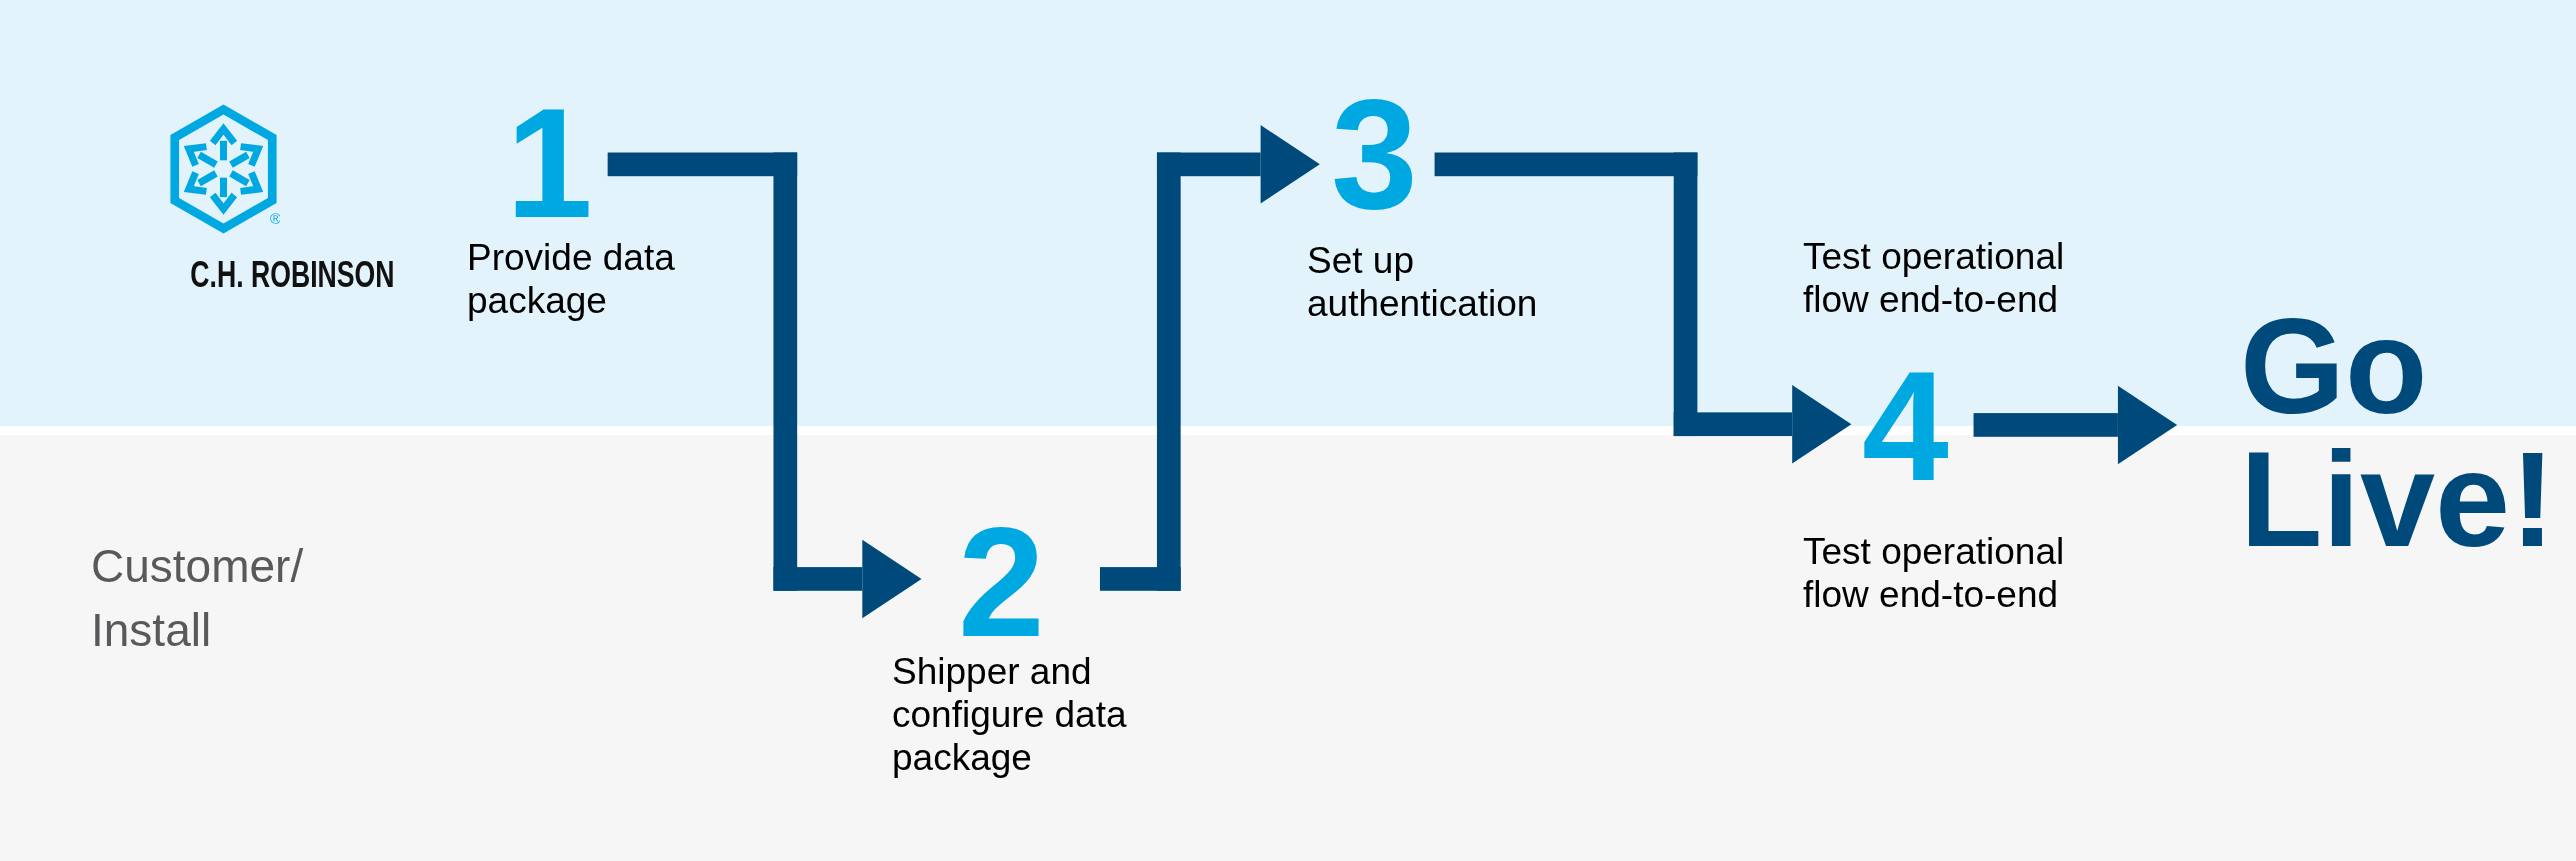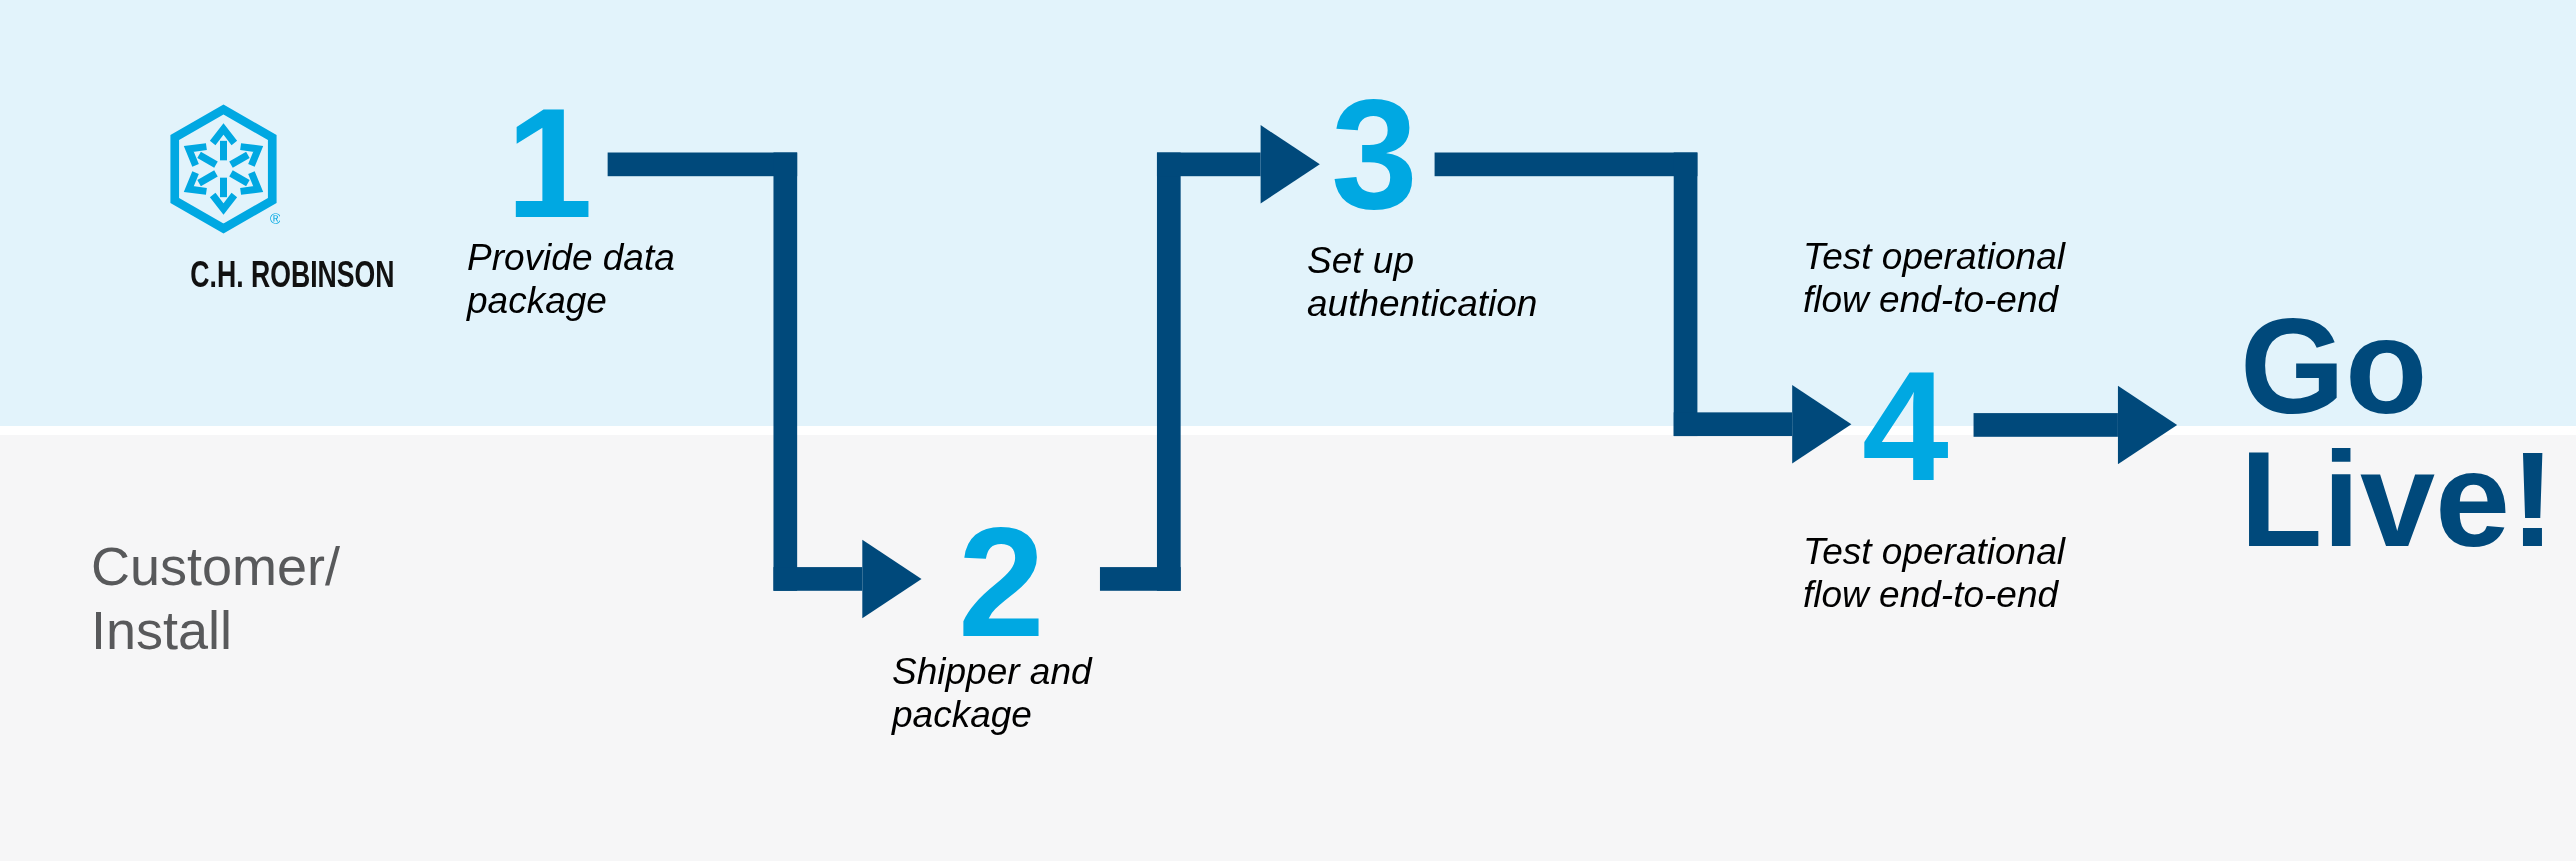--- a/index.html
+++ b/index.html
@@ -38,24 +38,24 @@
   .step-num{
     position:absolute;z-index:3;
     font-weight:700;font-size:156px;line-height:1;
     color:var(--accent-cyan);text-align:center;white-space:nowrap;
   }
   .step-label{
     position:absolute;z-index:3;
     font-size:37px;line-height:43px;
     color:var(--label-text);white-space:nowrap;
   }
-  .step-label .ln{display:block;font-style:italic;}
+  .step-label .ln{display:block;}
   .lane-label{
     position:absolute;z-index:3;
-    font-size:54px;line-height:64px;
+    font-size:46px;line-height:64px;
     color:var(--lane-label-text);white-space:nowrap;
   }
   .lane-label .ln{display:block;}
   .go-live{position:absolute;z-index:3;left:2240px;top:0;width:336px;height:679px;}
   .go-line{
     position:absolute;left:0;
     font-weight:700;font-size:135px;line-height:1;
     color:var(--navy);white-space:nowrap;
   }
 </style>
@@ -137,20 +137,21 @@
   <div class="step-num" style="left:942px;top:504px;width:119px;">2</div>
   <div class="step-num" style="left:1315px;top:76px;width:119px;">3</div>
   <div class="step-num" style="left:1846px;top:348px;width:119px;">4</div>
 
   <div class="step-label" style="left:467px;top:236px;">
     <span class="ln">Provide data</span>
     <span class="ln">package</span>
   </div>
   <div class="step-label" style="left:892px;top:650px;">
     <span class="ln">Shipper and</span>
+    <span class="ln">configure data</span>
     <span class="ln">package</span>
   </div>
   <div class="step-label" style="left:1307px;top:239px;">
     <span class="ln">Set up</span>
     <span class="ln">authentication</span>
   </div>
   <div class="step-label" style="left:1803px;top:235px;">
     <span class="ln">Test operational</span>
     <span class="ln">flow end-to-end</span>
   </div>

